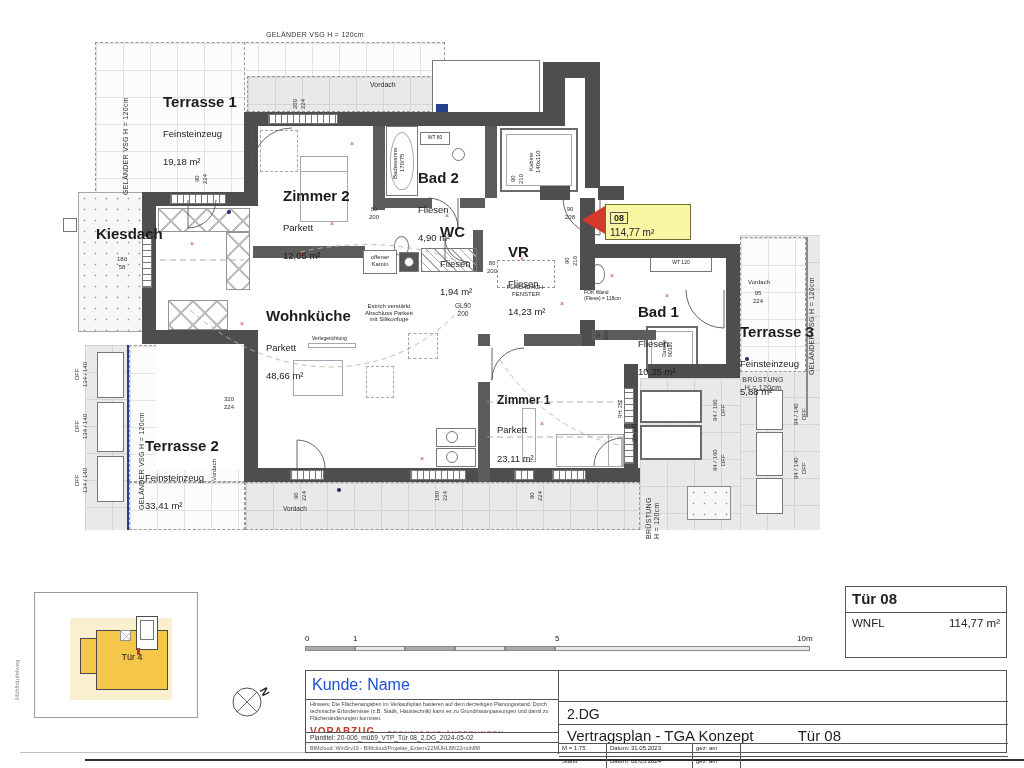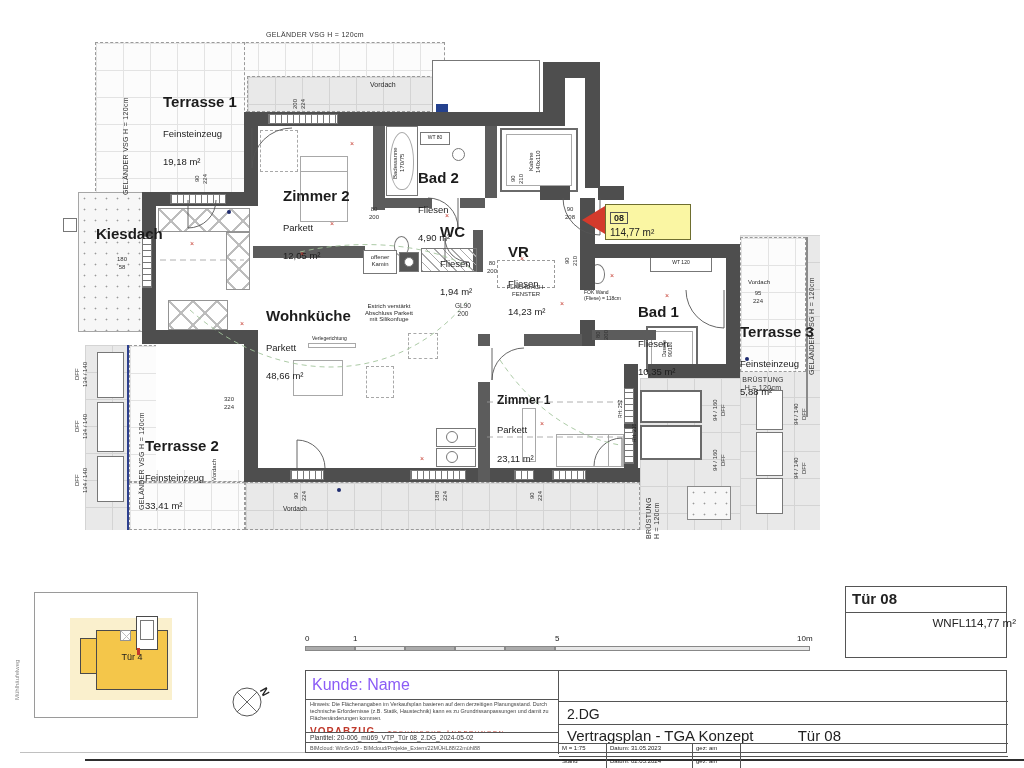--- a/index.html
+++ b/index.html
@@ -372,30 +372,30 @@
     <div class="seg sd" style="left:100px;width:50px;"></div>
     <div class="seg sl" style="left:150px;width:50px;"></div>
     <div class="seg sd" style="left:200px;width:50px;"></div>
     <div class="seg sl" style="left:250px;width:255px;"></div>
   </div>
 
   <div class="abs box" style="left:845px;top:586px;width:162px;height:72px;z-index:30;">
     <div class="cell bb" style="left:0;top:0;width:100%;height:26px;font-size:15px;font-weight:bold;padding:3px 6px;">
       <span>Tür 08</span>
     </div>
-    <div class="cell" style="left:16px;top:26px;width:100%;height:23px;font-size:11.5px;padding:4px 6px;text-align:right;">
+    <div class="cell" style="left:0;top:26px;width:100%;height:23px;font-size:11.5px;padding:4px 6px;">
       <span>WNFL</span>
       <span style="float:right;">114,77 m²</span>
     </div>
   </div>
 
   <div class="abs box" style="left:305px;top:670px;width:702px;height:83px;z-index:30;">
 
     <div class="cell br" style="left:0;top:0;width:253px;height:83px;">
-      <div class="cell bb" style="left:0;top:0;width:100%;height:29px;font-size:16px;padding:5px 6px;color:#8b5cf6;">
+      <div class="cell bb" style="left:0;top:0;width:100%;height:29px;font-size:16px;padding:5px 6px;color:#1d4ed8;">
         <span>Kunde: Name</span>
       </div>
       <div class="cell" style="left:0;top:29px;width:100%;height:21px;font-size:5.4px;line-height:1.25;padding:1px 4px;color:#444;">
         <span>Hinweis: Die Flächenangaben im Verkaufsplan basieren auf dem derzeitigen Planungsstand. Durch technische Erfordernisse (z.B. Statik, Haustechnik) kann es zu  Grundrissanpassungen und damit zu Flächenänderungen kommen.</span>
       </div>
       <div class="cell bb" style="left:0;top:50px;width:100%;height:12px;padding:0 4px;">
         <span class="red" style="font-weight:bold;font-size:10px;letter-spacing:1px;">VORABZUG</span>
         <span class="red" style="font-size:6px;letter-spacing:1.6px;margin-left:8px;">TECHNISCHE ÄNDERUNGEN VORBEHALTEN</span>
       </div>
       <div class="cell bb" style="left:0;top:62px;width:100%;height:10px;font-size:6.6px;padding:1px 4px;color:#333;">

